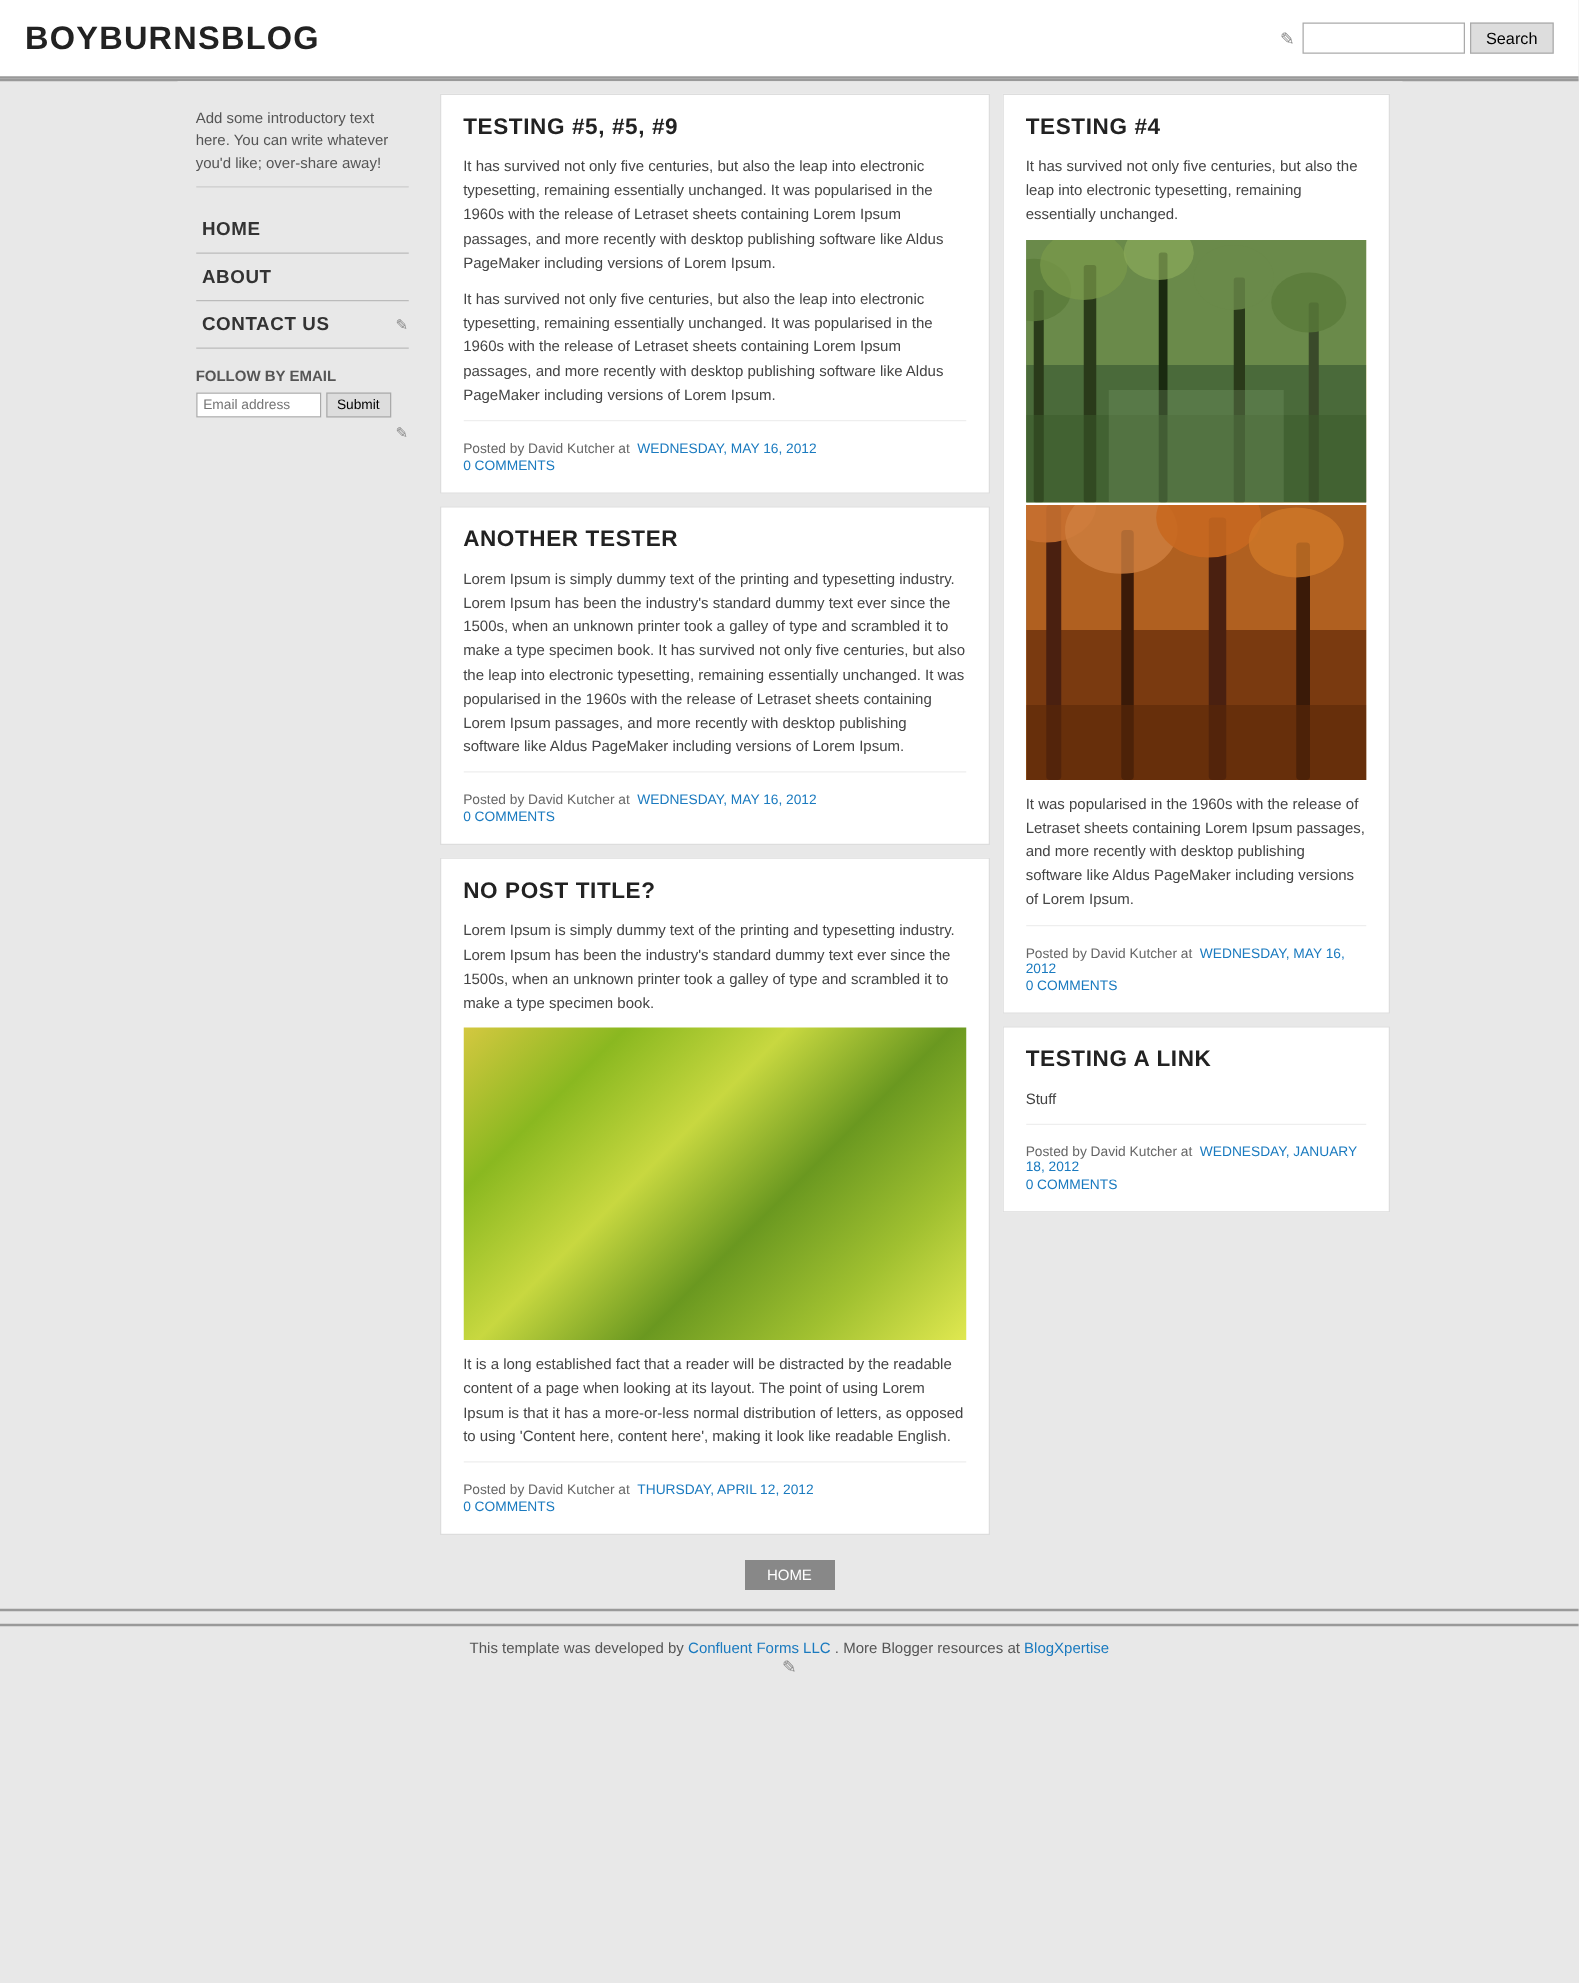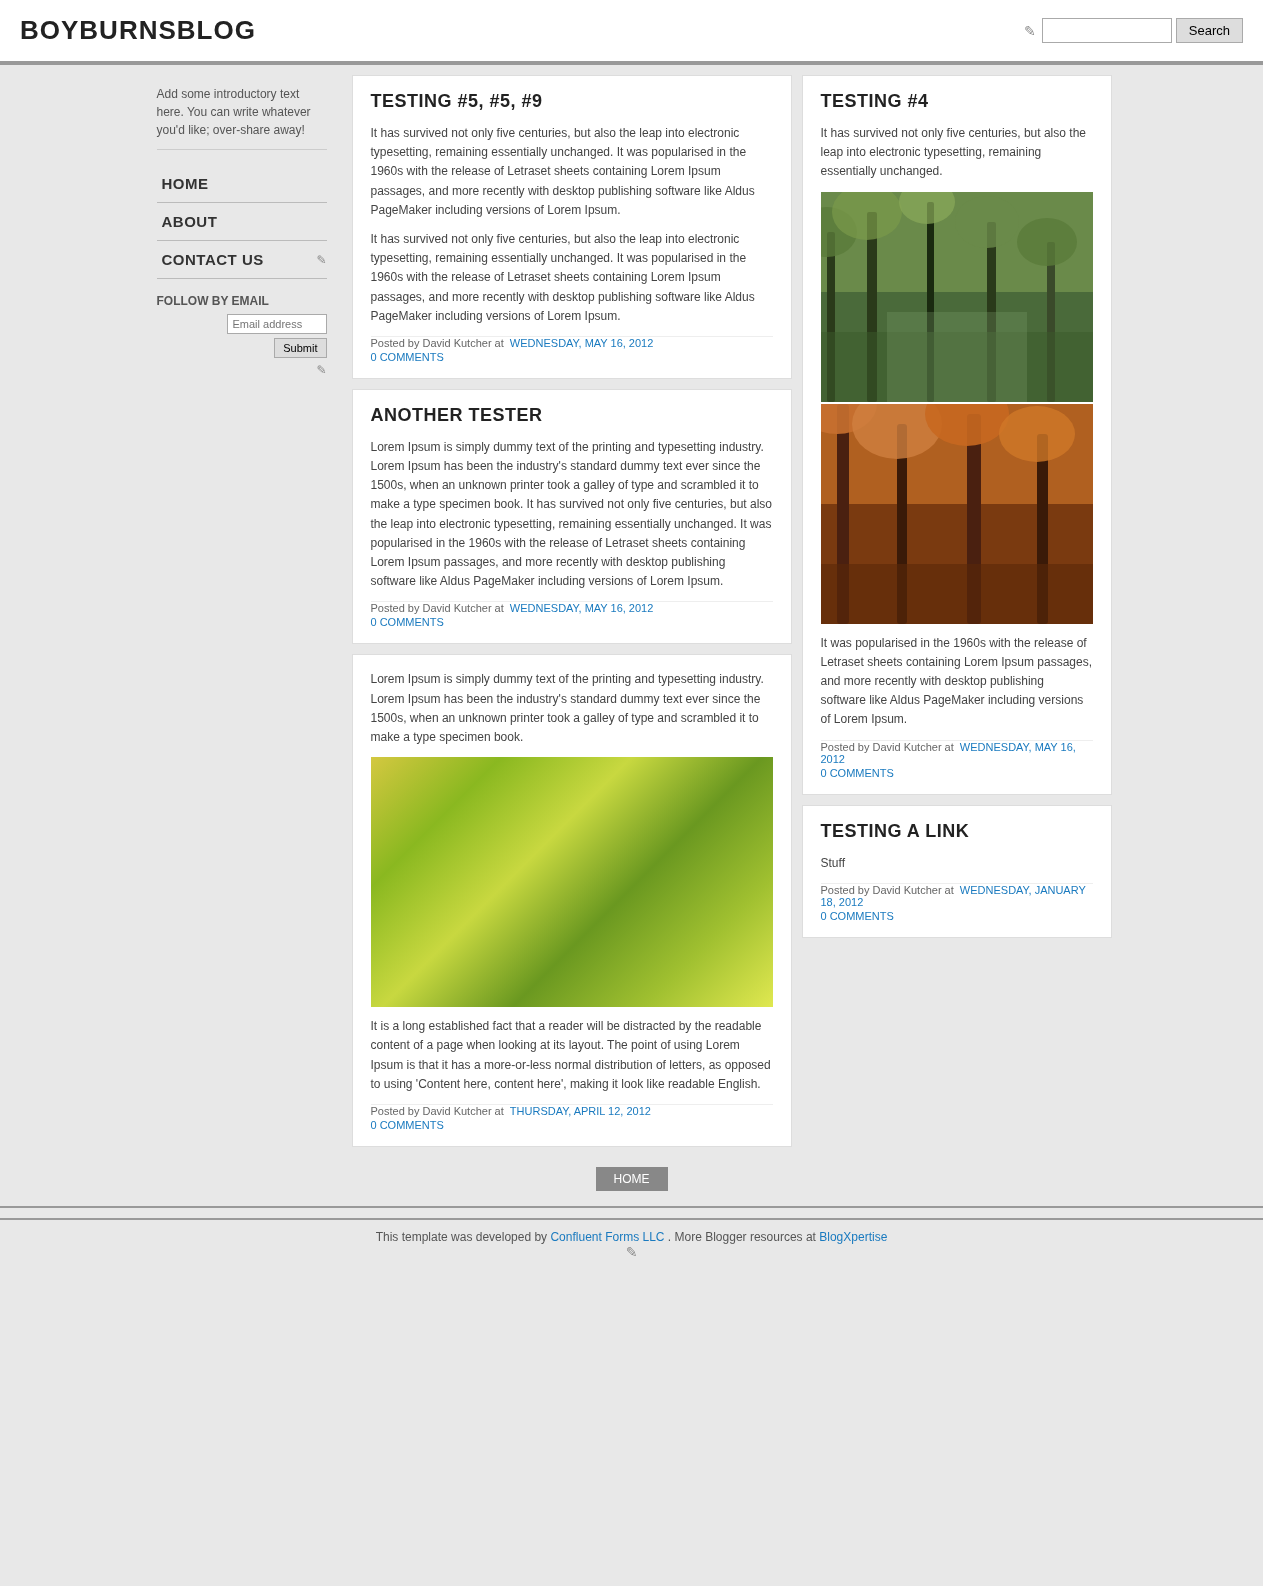--- a/index.html
+++ b/index.html
@@ -35,21 +35,21 @@
     #left-column { flex: 1.1; display: flex; flex-direction: column; gap: 10px; }
     
     
     #right-column { width: 310px; min-width: 310px; display: flex; flex-direction: column; gap: 10px; }
     
     
     .post-card { background: #fff; border: 1px solid #ddd; padding: 15px 18px; }
     .post-title { font-size: 18px; font-weight: bold; color: #222; margin-bottom: 12px; letter-spacing: 0.5px; }
     .post-body { font-size: 12px; color: #444; line-height: 1.6; margin-bottom: 10px; }
     .post-body p { margin-bottom: 10px; }
-    .post-footer { border-top: 1px solid #eee; padding-top: 0; margin-top: 8px; font-size: 11px; color: #666; }
+    .post-footer { border-top: 1px solid #eee; padding-top: 16px; margin-top: 8px; font-size: 11px; color: #666; }
     .post-footer a { color: #1a7abf; text-decoration: none; }
     .post-comments { display: block; margin-top: 3px; }
     
     
     .img-forest-top { width: 100%; height: 210px; background: linear-gradient(135deg, #5a7a3a 0%, #3d5c2a 30%, #8a9a5a 60%, #c4a84a 80%, #7a6a3a 100%); display: block; position: relative; overflow: hidden; }
     .img-forest-bottom { width: 100%; height: 220px; background: linear-gradient(135deg, #c4680a 0%, #8a4a1a 20%, #d4880a 40%, #a45a0a 60%, #6a3a0a 100%); display: block; position: relative; overflow: hidden; }
     .img-flowers { width: 100%; height: 250px; background: linear-gradient(135deg, #d4c840 0%, #8ab820 20%, #c8d840 40%, #6a9820 60%, #a0c030 80%, #e0e850 100%); display: block; }
     
     
     #bottom-nav { text-align: center; padding: 10px; }
@@ -92,21 +92,21 @@
           <a href="#">ABOUT</a>
         </li>
         <li style="display:flex;align-items:center;justify-content:space-between;">
           <a href="#">CONTACT US</a>
           <span style="color:#888;font-size:12px;">✎</span>
         </li>
       </ul>
 
       <div id="follow-section">
         <span id="follow-label">FOLLOW BY EMAIL</span>
-        <div id="email-form" style="display:flex;gap:4px;align-items:flex-end;flex-direction:column;">
+        <div id="email-form" style="display:flex;gap:4px;align-items:flex-start;">
           <input id="email-input" type="text" style="border: 1px solid rgb(170, 170, 170); padding: 3px 5px; font-size: 11px; width: 100px; color: rgb(153, 153, 153);" placeholder="Email address">
           <button id="email-submit" style="background:#ddd;border:1px solid #aaa;padding:3px 8px;cursor:pointer;font-size:11px;">Submit</button>
         </div>
         <div style="text-align:right;margin-top:4px;">
           <span style="color:#888;font-size:12px;">✎</span>
         </div>
       </div>
     </div>
 
     <div id="blog-columns">
@@ -132,20 +132,21 @@
             <p>Lorem Ipsum is simply dummy text of the printing and typesetting industry. Lorem Ipsum has been the industry's standard dummy text ever since the 1500s, when an unknown printer took a galley of type and scrambled it to make a type specimen book. It has survived not only five centuries, but also the leap into electronic typesetting, remaining essentially unchanged. It was popularised in the 1960s with the release of Letraset sheets containing Lorem Ipsum passages, and more recently with desktop publishing software like Aldus PageMaker including versions of Lorem Ipsum.</p>
           </div>
           <div class="post-footer">
             <span>Posted by David Kutcher at</span>
             <a href="#" style="color:#1a7abf;text-decoration:none;margin-left:3px;font-size:11px;">WEDNESDAY, MAY 16, 2012</a>
             <a href="#" class="post-comments" style="display:block;color:#1a7abf;text-decoration:none;font-size:11px;margin-top:2px;">0 COMMENTS</a>
           </div>
         </div>
 
         <div class="post-card">
+          <div class="post-title">NO POST TITLE?</div>
           <div class="post-body">
             <p>Lorem Ipsum is simply dummy text of the printing and typesetting industry. Lorem Ipsum has been the industry's standard dummy text ever since the 1500s, when an unknown printer took a galley of type and scrambled it to make a type specimen book.</p>
           </div>
 
           <div class="img-flowers" style="margin:10px 0;"></div>
           <div class="post-body">
             <p>It is a long established fact that a reader will be distracted by the readable content of a page when looking at its layout. The point of using Lorem Ipsum is that it has a more-or-less normal distribution of letters, as opposed to using 'Content here, content here', making it look like readable English.</p>
           </div>
           <div class="post-footer">
             <span>Posted by David Kutcher at</span>

